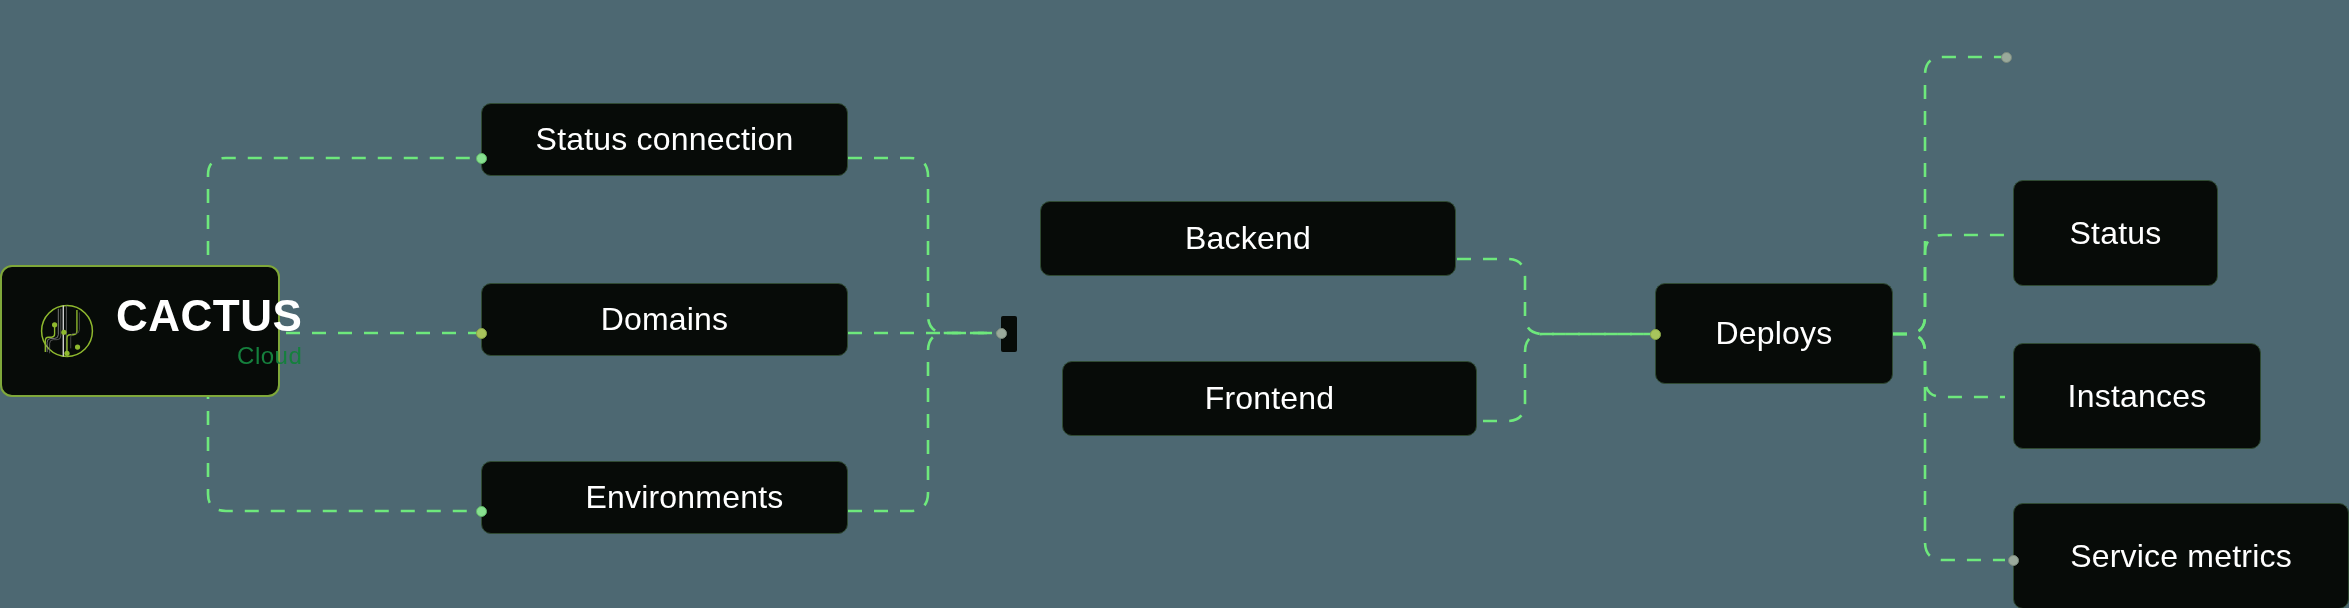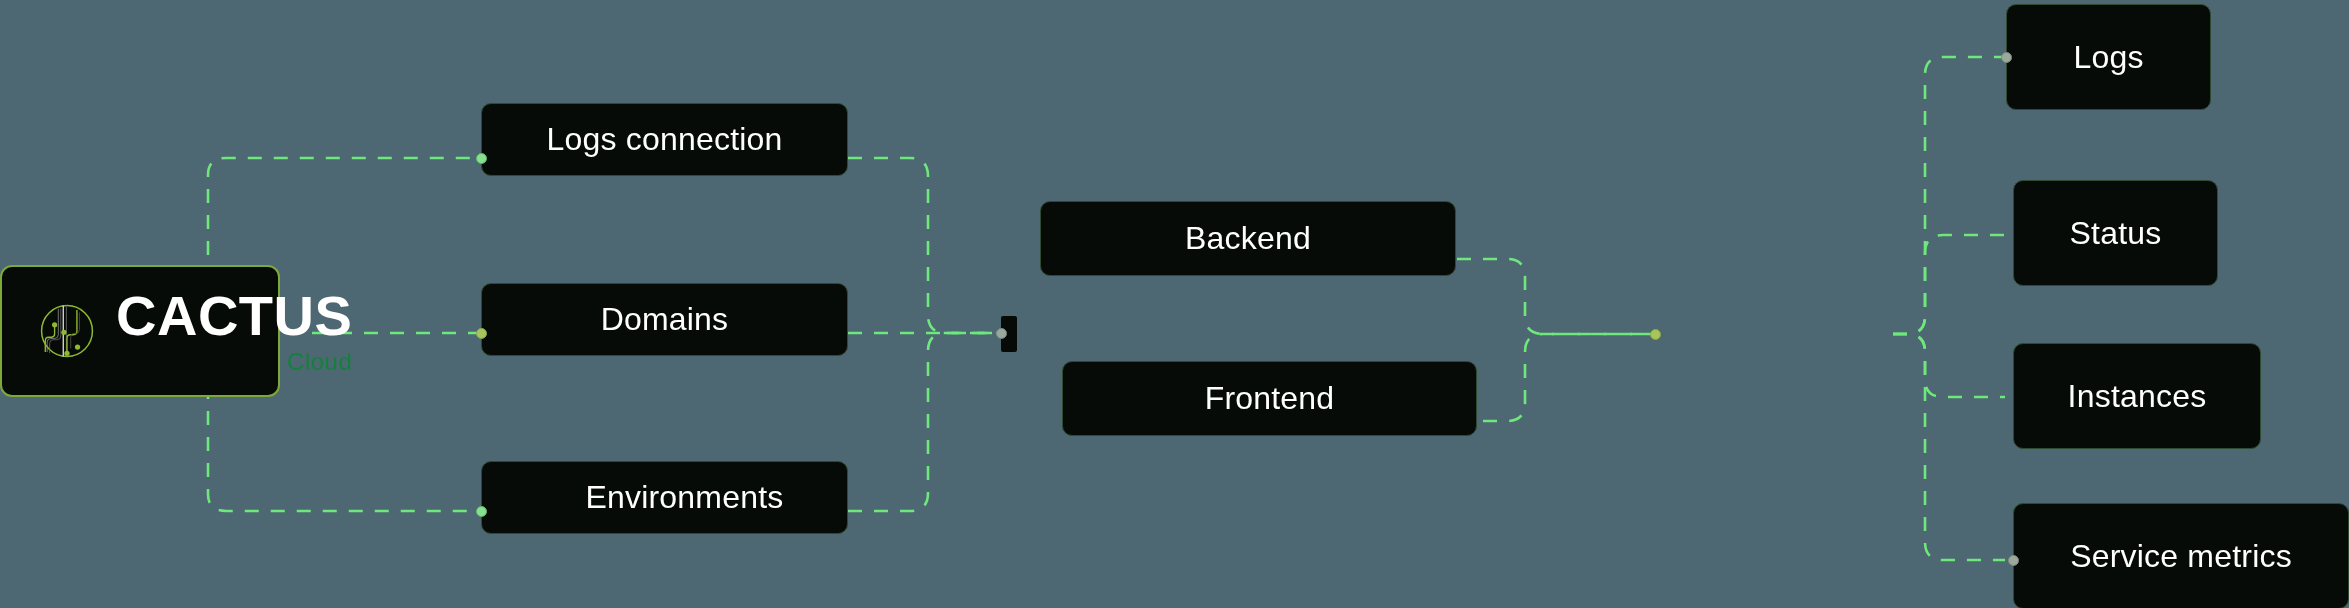--- a/index.html
+++ b/index.html
@@ -27,21 +27,21 @@
   .node.brand{
     border:2px solid #7fa83a;
     border-radius:12px;
     justify-content:flex-start;
     padding-left:34px;
     gap:18px;
   }
   .brand-mark{flex:0 0 auto;width:62px;height:62px;display:block;}
   .brand-text{display:flex;flex-direction:column;align-items:flex-end;line-height:1;}
   .brand-title{
-    font-size:56px;font-weight:700;color:#ffffff;letter-spacing:.5px;
+    font-size:44px;font-weight:700;color:#ffffff;letter-spacing:.5px;
   }
   .brand-sub{
     font-size:24px;font-weight:400;color:#15803d;margin-top:6px;letter-spacing:.5px;
   }
   .hub{
     position:absolute;background:#070b08;border-radius:2px;border:none;
   }
   .handle{
     position:absolute;width:11px;height:11px;border-radius:50%;
     background:#87e08f;border:1px solid #5fb568;box-sizing:border-box;
@@ -98,42 +98,42 @@
       <circle cx="50" cy="86" r="4.2" fill="#8fb92e"></circle>
       <circle cx="67" cy="76" r="4.2" fill="#8fb92e"></circle>
     </svg>
     <span class="brand-text">
       <span class="brand-title">CACTUS</span>
       <span class="brand-sub">Cloud</span>
     </span>
   </div>
 
   <div class="node" style="left:481px;top:103px;width:367px;height:73px;">
-    <span>Logs connection</span>
+    <span>Status connection</span>
   </div>
   <div class="node" style="left:481px;top:283px;width:367px;height:73px;">
     <span>Domains</span>
   </div>
   <div class="node" style="left:481px;top:461px;width:367px;height:73px;padding-left:40px;">
     <span>Environments</span>
   </div>
 
   <div class="hub" style="left:1001px;top:316px;width:16px;height:36px;"></div>
 
   <div class="node" style="left:1040px;top:201px;width:416px;height:75px;">
     <span>Backend</span>
   </div>
   <div class="node" style="left:1062px;top:361px;width:415px;height:75px;">
     <span>Frontend</span>
   </div>
 
+  <div class="node" style="left:1655px;top:283px;width:238px;height:101px;">
+    <span>Deploys</span>
+  </div>
 
-  <div class="node" style="left:2006px;top:4px;width:205px;height:106px;">
-    <span>Logs</span>
-  </div>
   <div class="node" style="left:2013px;top:180px;width:205px;height:106px;">
     <span>Status</span>
   </div>
   <div class="node" style="left:2013px;top:343px;width:248px;height:106px;">
     <span>Instances</span>
   </div>
   <div class="node" style="left:2013px;top:503px;width:336px;height:106px;">
     <span>Service metrics</span>
   </div>
 

